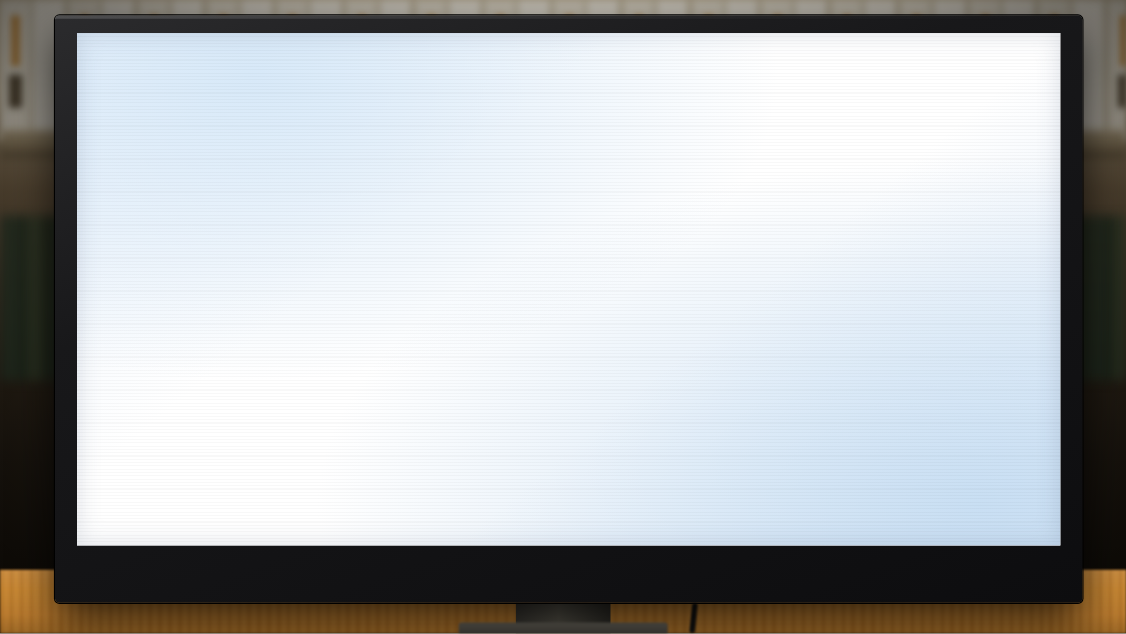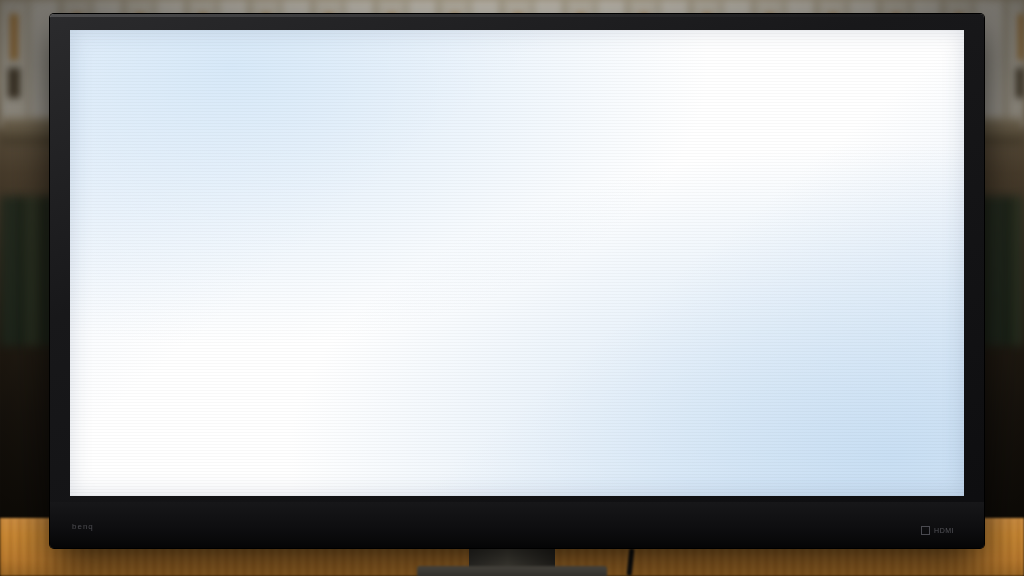--- a/index.html
+++ b/index.html
@@ -433,21 +433,14 @@
               </tbody>
           </table>
         </div>
 
       </div>
       <div class="screen-glow"></div>
       <div class="scanline"></div>
       <div class="screen-edge-shadow"></div>
     </div>
 
-    <div class="chin">
-      <div class="brand">benq</div>
-      <div class="chin-badge">
-        <span class="sq"></span>
-        <span>HDMI</span>
-      </div>
-    </div>
   </div>
 </div>
 
 </body></html>

